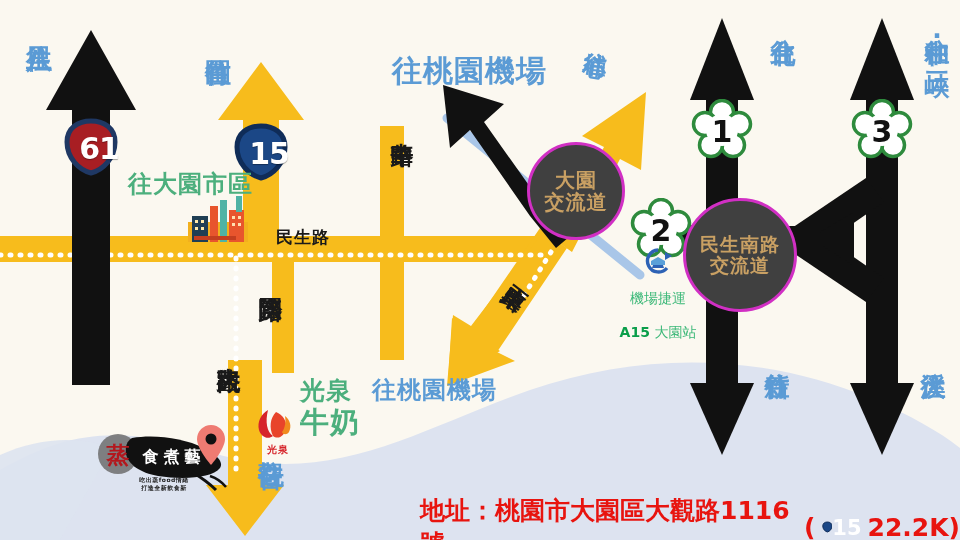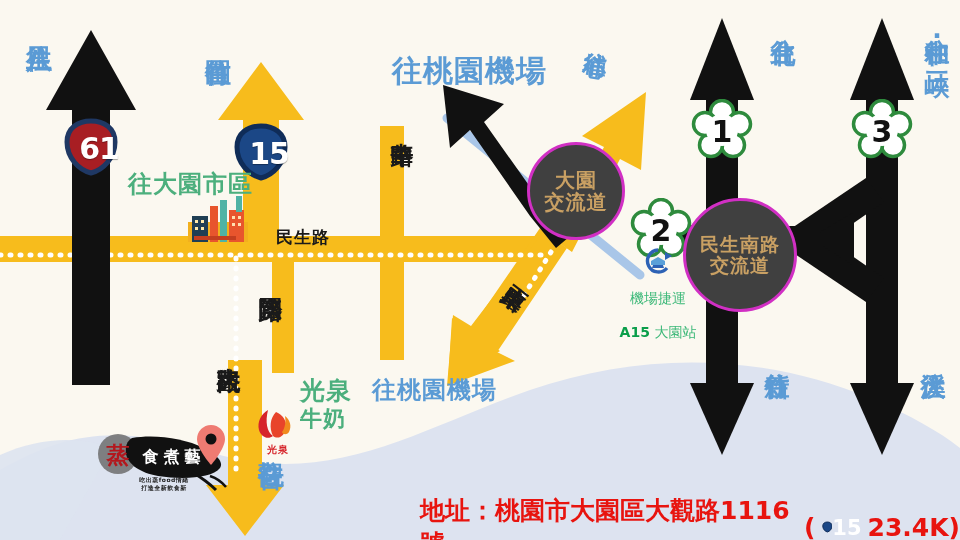--- a/index.html
+++ b/index.html
@@ -299,21 +299,21 @@
 
   <div class="lbl vert c-dark" style="left:258px; top:278px; font-size:24px;">國際路</div>
 
   <div class="lbl vert c-dark" style="left:216px; top:348px; font-size:24px;">大觀路</div>
 
   <div class="lbl vert c-dark" style="left:524px; top:268px; font-size:22px; transform:rotate(38deg); transform-origin: top left;">中正東路</div>
 
   <div class="lbl horiz c-green" style="left:128px; top:172px; font-size:24px;">往大園市區</div>
 
   <div class="lbl horiz c-green" style="left:300px; top:378px; font-size:25px;">光泉</div>
-  <div class="lbl horiz c-green" style="left:300px; top:408px; font-size:22px;">牛奶</div>
+  <div class="lbl horiz c-green" style="left:300px; top:408px; font-size:29px;">牛奶</div>
 
   <div id="factory-icon">
     <svg width="64" height="52" viewBox="0 0 64 52">
       <rect x="2" y="30" width="60" height="20" fill="#f2b01e"></rect>
       <rect x="6" y="24" width="16" height="26" fill="#1f3f54"></rect>
       <rect x="24" y="14" width="8" height="36" fill="#e8552d"></rect>
       <rect x="34" y="8" width="7" height="42" fill="#4fb3a5"></rect>
       <rect x="43" y="18" width="15" height="32" fill="#e8552d"></rect>
       <rect x="50" y="4" width="6" height="16" fill="#4fb3a5"></rect>
       <rect x="9" y="28" width="3" height="3" fill="#ffe9a8"></rect>
@@ -375,16 +375,16 @@
 
   <div id="address-bar">
     <span>地址：桃園市大園區大觀路1116號</span>
     <span>(</span>
     <span class="mini-shield">
       <svg width="40" height="40" viewBox="0 0 56 58">
         <path d="M28,3 C41,3 52,10 52,24 C52,40 40,52 28,55 C16,52 4,40 4,24 C4,10 15,3 28,3 Z" fill="#1b4786" stroke="#0f2c58" stroke-width="5"></path>
       </svg>
       <span class="num">15</span>
     </span>
-    <span>23.4K)</span>
+    <span>22.2K)</span>
   </div>
 
 </div>
 
 </body></html>

